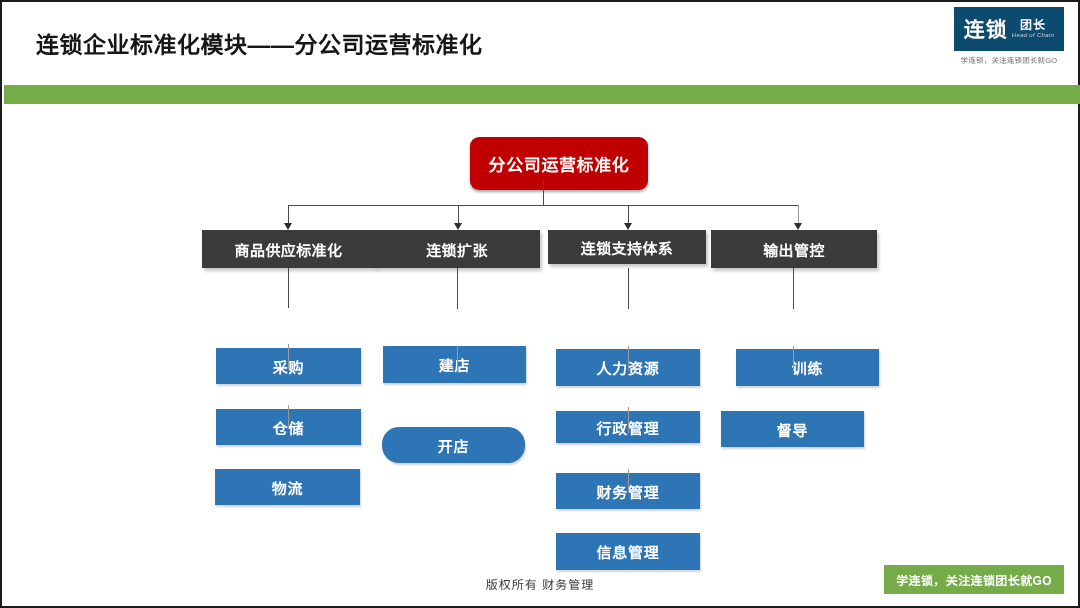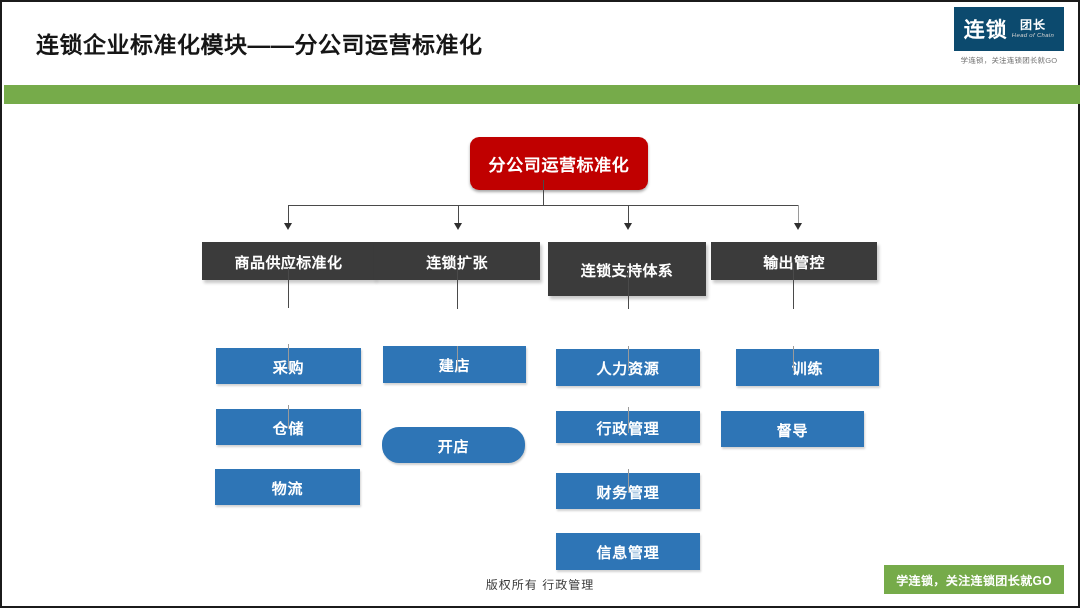--- a/index.html
+++ b/index.html
@@ -87,21 +87,20 @@
     font-size:17px;
     letter-spacing:.6px;
     box-shadow:0 2px 3px rgba(0,0,0,.35);
   }
 
   .cat-node{
     background:#3b3b3b;
     font-size:15px;
     letter-spacing:.4px;
     box-shadow:2px 3px 3px rgba(0,0,0,.22);
-    margin-top:12px;
   }
 
   .leaf-node{
     background:#2e75b6;
     font-size:15px;
     letter-spacing:.8px;
     box-shadow:1px 2px 2px rgba(0,0,0,.18);
     margin-top:40px;
   }
 
@@ -166,21 +165,21 @@
     <div class="arrow-down" style="left:452px;top:119px;"></div>
 
     <div class="conn-v" style="left:626px;top:101px;height:19px;"></div>
     <div class="arrow-down" style="left:622px;top:119px;"></div>
 
     <div class="conn-v light" style="left:796px;top:101px;height:19px;"></div>
     <div class="arrow-down" style="left:792px;top:119px;"></div>
 
     <div class="node cat-node" style="left:200px;top:126px;width:173px;height:38px;">商品供应标准化</div>
     <div class="node cat-node" style="left:372px;top:126px;width:166px;height:38px;">连锁扩张</div>
-    <div class="node cat-node" style="left:546px;top:126px;width:158px;height:54px;">连锁支持体系</div>
+    <div class="node cat-node" style="left:546px;top:126px;width:158px;height:34px;">连锁支持体系</div>
     <div class="node cat-node" style="left:709px;top:126px;width:166px;height:38px;">输出管控</div>
 
     <div class="conn-v" style="left:286px;top:164px;height:40px;"></div>
     <div class="node leaf-node" style="left:214px;top:204px;width:145px;height:36px;">采购</div>
     <div class="conn-v light" style="left:286px;top:240px;height:25px;"></div>
     <div class="node leaf-node" style="left:214px;top:265px;width:145px;height:36px;">仓储</div>
     <div class="conn-v light" style="left:286px;top:301px;height:24px;"></div>
     <div class="node leaf-node" style="left:213px;top:325px;width:145px;height:36px;">物流</div>
 
     <div class="conn-v" style="left:455px;top:164px;height:41px;"></div>
@@ -196,17 +195,17 @@
     <div class="node leaf-node" style="left:554px;top:329px;width:144px;height:36px;">财务管理</div>
     <div class="conn-v light" style="left:626px;top:365px;height:24px;"></div>
     <div class="node leaf-node" style="left:554px;top:389px;width:144px;height:37px;">信息管理</div>
 
     <div class="conn-v" style="left:791px;top:164px;height:41px;"></div>
     <div class="node leaf-node" style="left:734px;top:205px;width:143px;height:37px;">训练</div>
     <div class="conn-v light" style="left:791px;top:242px;height:25px;"></div>
     <div class="node leaf-node" style="left:719px;top:267px;width:143px;height:36px;">督导</div>
   </div>
 
-  <div class="footer-copy">版权所有  行政管理</div>
+  <div class="footer-copy">版权所有  财务管理</div>
 
   <div class="footer-badge">学连锁，关注连锁团长就GO</div>
 
 </div>
 
 </body></html>

